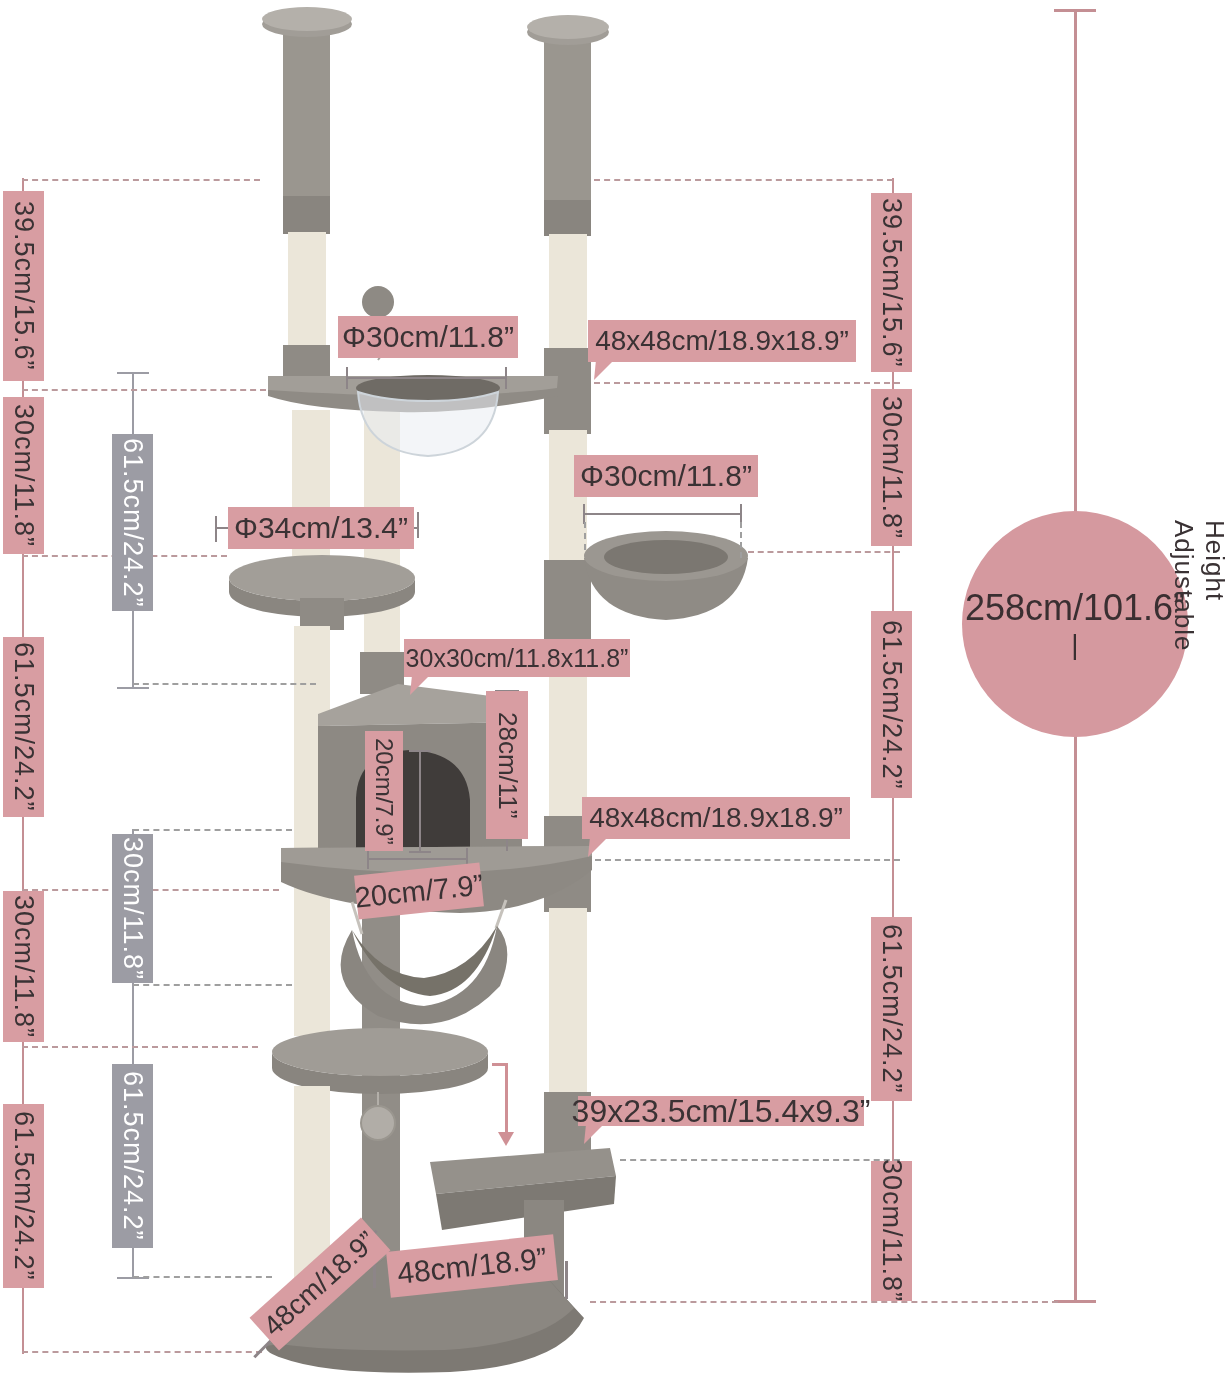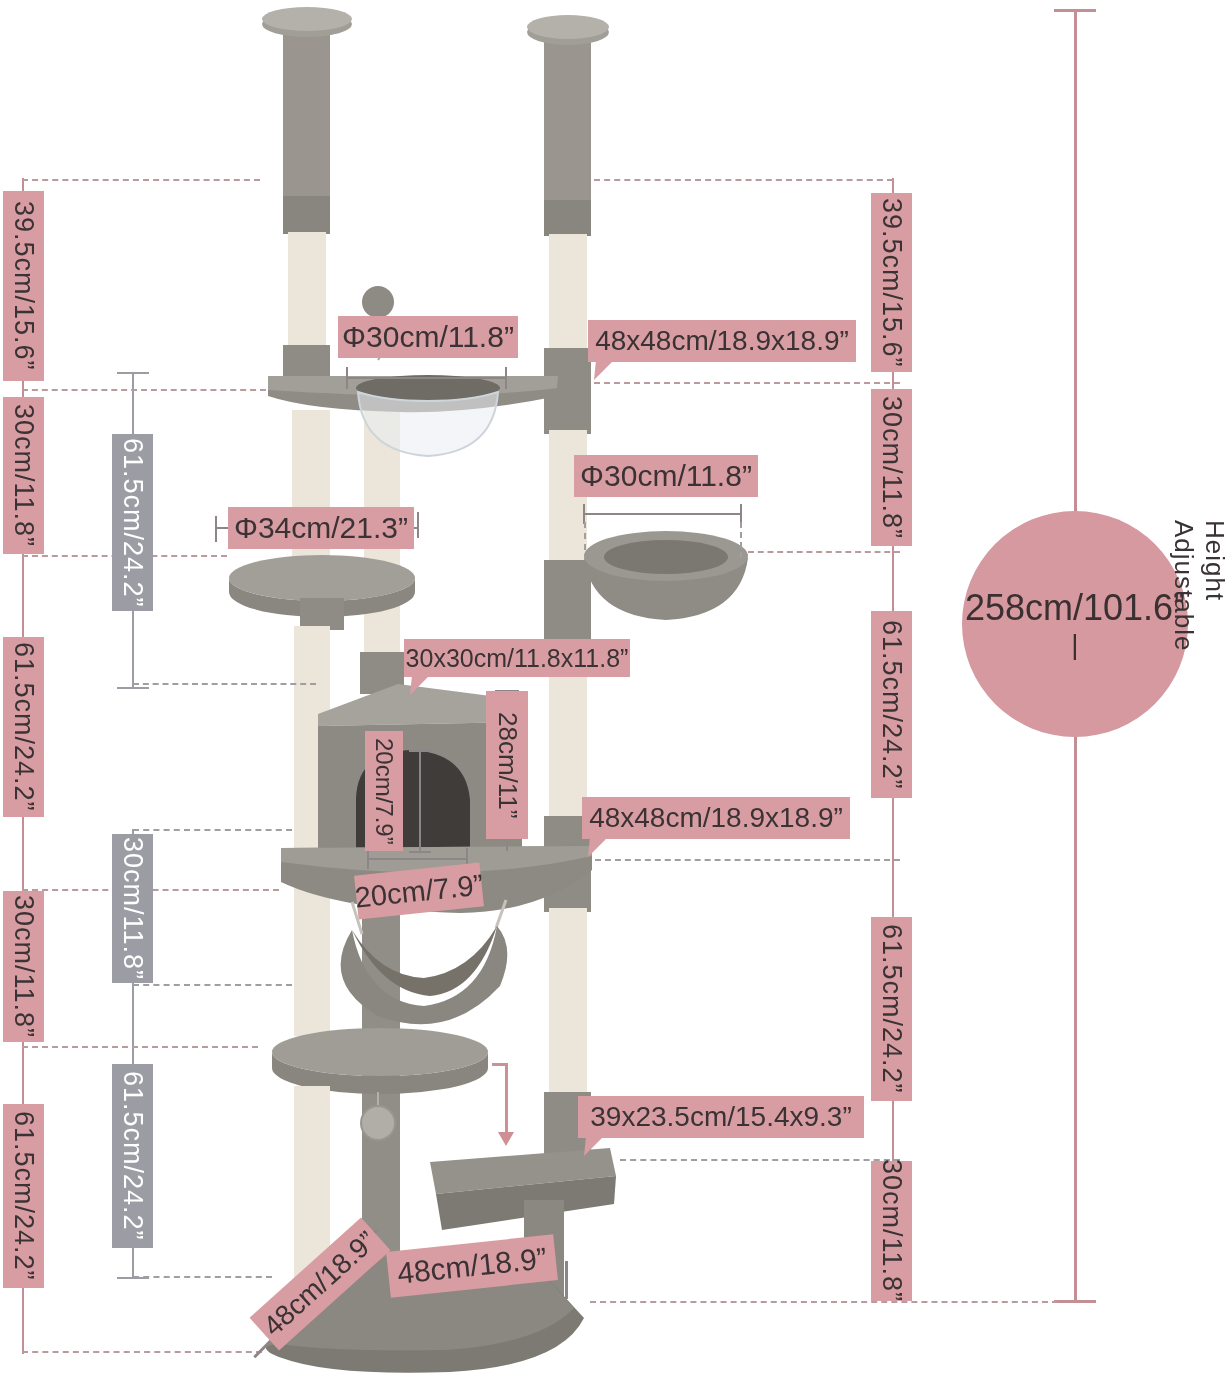--- a/index.html
+++ b/index.html
@@ -208,33 +208,33 @@
   <div class="vlabel pinkbg" style="left:871px;top:611px;height:187px">61.5cm/24.2”</div>
   <div class="vlabel pinkbg" style="left:871px;top:917px;height:184px">61.5cm/24.2”</div>
   <div class="vlabel pinkbg" style="left:871px;top:1161px;height:140px">30cm/11.8”</div>
 
   <div class="hlabel" style="left:338px;top:316px;width:180px;height:42px;font-size:30px">Φ30cm/11.8”</div>
   <div class="hlabel" style="left:588px;top:320px;width:268px;height:42px">
       <span>48x48cm/18.9x18.9”</span>
       <span class="tail"></span>
     </div>
   <div class="hlabel" style="left:574px;top:455px;width:184px;height:42px;font-size:30px">Φ30cm/11.8”</div>
-  <div class="hlabel" style="left:228px;top:507px;width:186px;height:42px;font-size:30px">Φ34cm/21.3”</div>
+  <div class="hlabel" style="left:228px;top:507px;width:186px;height:42px;font-size:30px">Φ34cm/13.4”</div>
   <div class="hlabel" style="left:404px;top:639px;width:226px;height:38px;font-size:25px">
       <span>30x30cm/11.8x11.8”</span>
       <span class="tail"></span>
     </div>
   <div class="vcallout" style="left:486px;top:691px;width:42px;height:148px">28cm/11”</div>
   <div class="vcallout" style="left:365px;top:731px;width:38px;height:120px;font-size:24px">20cm/7.9”</div>
   <div class="hlabel" style="left:582px;top:797px;width:268px;height:42px">
       <span>48x48cm/18.9x18.9”</span>
       <span class="tail"></span>
     </div>
   <div class="hlabel" style="left:356px;top:869px;width:126px;height:44px;font-size:29px;transform:rotate(-6deg)">20cm/7.9”</div>
-  <div class="hlabel" style="left:578px;top:1096px;width:286px;height:42px;font-size:28px">
+  <div class="hlabel" style="left:578px;top:1096px;width:286px;height:30px;font-size:32px">
       <span>39x23.5cm/15.4x9.3”</span>
       <span class="tail"></span>
     </div>
   <div class="hlabel" style="left:388px;top:1243px;width:168px;height:46px;font-size:30px;transform:rotate(-6deg)">48cm/18.9”</div>
   <div class="hlabel" style="left:245px;top:1262px;width:150px;height:44px;font-size:28px;transform:rotate(-42deg)">48cm/18.9”</div>
 
   <div class="circle" style="left:962px;top:511px;width:226px;height:226px">
     <span>258cm/101.6”</span>
     <span class="divider">|</span>
   </div>

